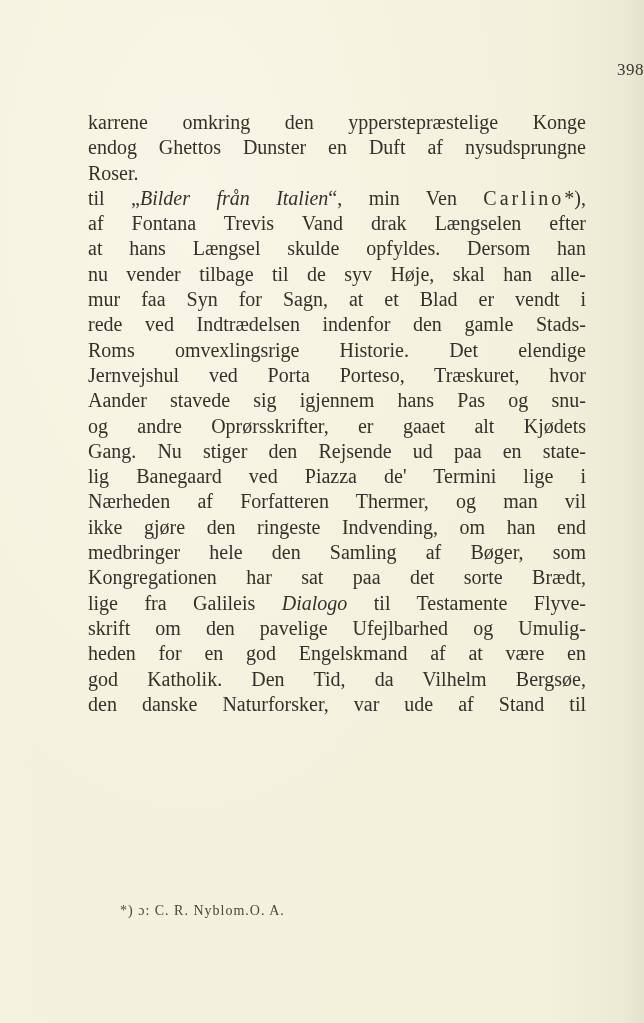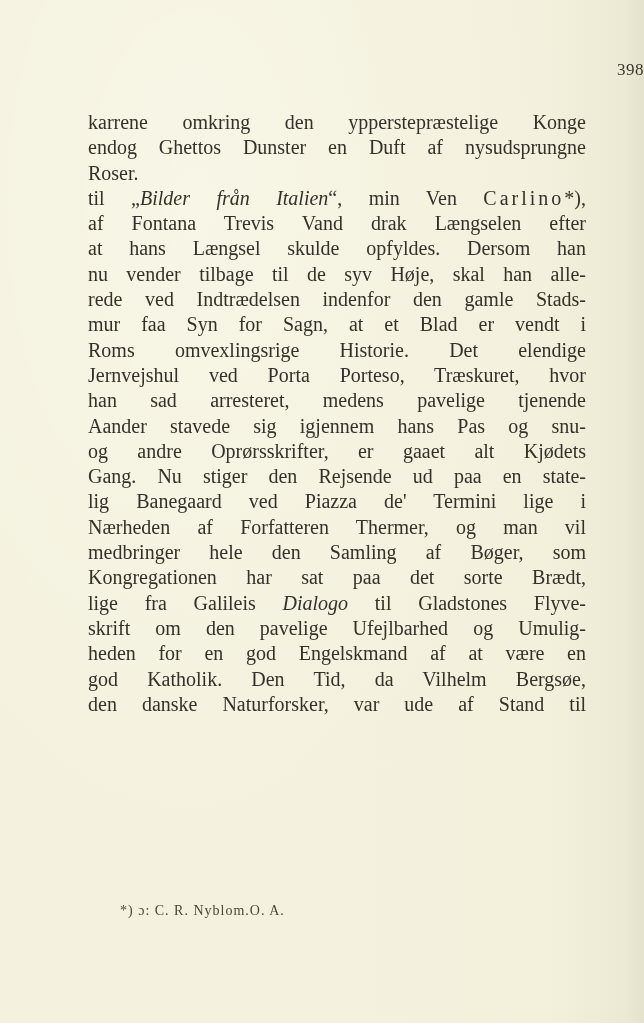--- a/index.html
+++ b/index.html
@@ -83,33 +83,33 @@
   <div class="page-number">398</div>
 
   <div class="body-text">
     <div class="line">karrene omkring den ypperstepræstelige Konge</div>
     <div class="line">endog Ghettos Dunster en Duft af nysudsprungne</div>
     <div class="line last">Roser.</div>
     <div class="line"><span>til „</span><span class="it">Bilder från Italien</span><span>“, min Ven </span><span class="sp">Carlino</span><span>*),</span></div>
     <div class="line">af Fontana Trevis Vand drak Længselen efter</div>
     <div class="line">at hans Længsel skulde opfyldes. Dersom han</div>
     <div class="line">nu vender tilbage til de syv Høje, skal han alle-</div>
+    <div class="line">mur faa Syn for Sagn, at et Blad er vendt i</div>
     <div class="line">rede ved Indtrædelsen indenfor den gamle Stads-</div>
-    <div class="line">mur faa Syn for Sagn, at et Blad er vendt i</div>
     <div class="line">Roms omvexlingsrige Historie. Det elendige</div>
     <div class="line">Jernvejshul ved Porta Porteso, Træskuret, hvor</div>
-    <div class="line">han sad arresteret, medens pavelige tjenende</div>
     <div class="line">Aander stavede sig igjennem hans Pas og snu-</div>
     <div class="line">og andre Oprørsskrifter, er gaaet alt Kjødets</div>
     <div class="line">Gang. Nu stiger den Rejsende ud paa en state-</div>
     <div class="line">lig Banegaard ved Piazza de' Termini lige i</div>
     <div class="line">Nærheden af Forfatteren Thermer, og man vil</div>
+    <div class="line">ikke gjøre den ringeste Indvending, om han end</div>
     <div class="line">medbringer hele den Samling af Bøger, som</div>
     <div class="line">Kongregationen har sat paa det sorte Brædt,</div>
-    <div class="line"><span>lige fra Galileis </span><span class="it">Dialogo</span><span> til Gladstones Flyve-</span></div>
+    <div class="line"><span>lige fra Galileis </span><span class="it">Dialogo</span><span> til Testamente Flyve-</span></div>
     <div class="line">skrift om den pavelige Ufejlbarhed og Umulig-</div>
     <div class="line">heden for en god Engelskmand af at være en</div>
     <div class="line">god Katholik. Den Tid, da Vilhelm Bergsøe,</div>
     <div class="line">den danske Naturforsker, var ude af Stand til</div>
   </div>
 
   <div class="footnote">
     <span>*) ɔ: C. R. Nyblom.</span>
     <span>O. A.</span>
   </div>

